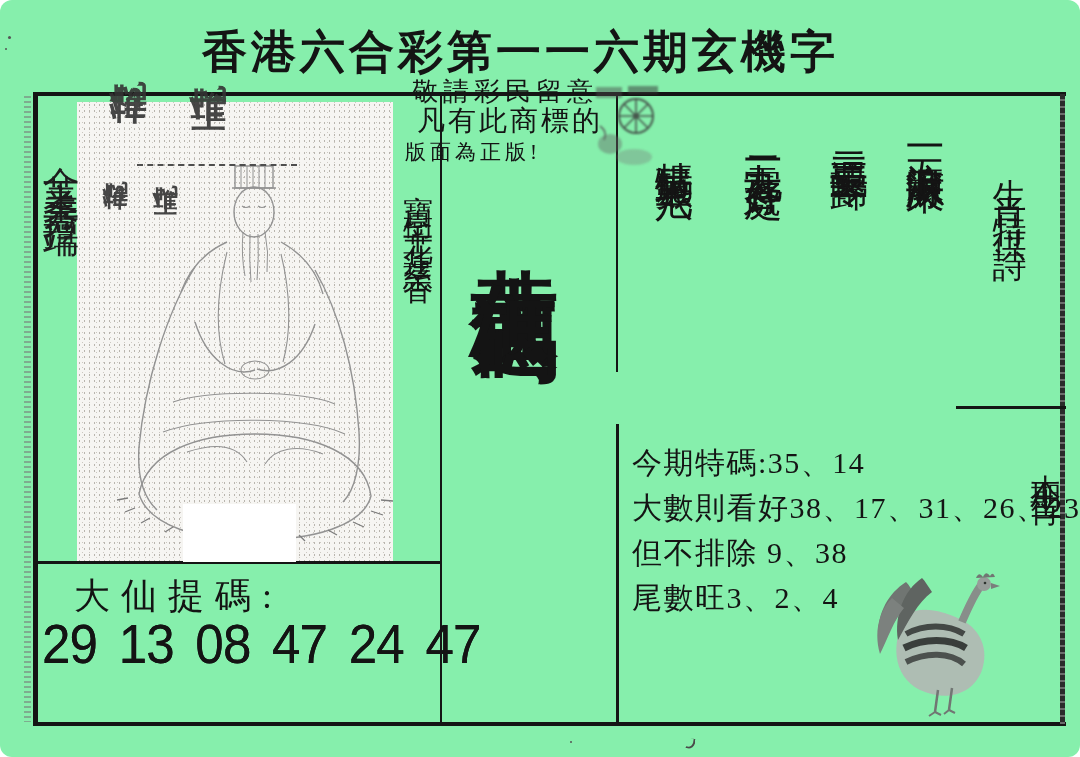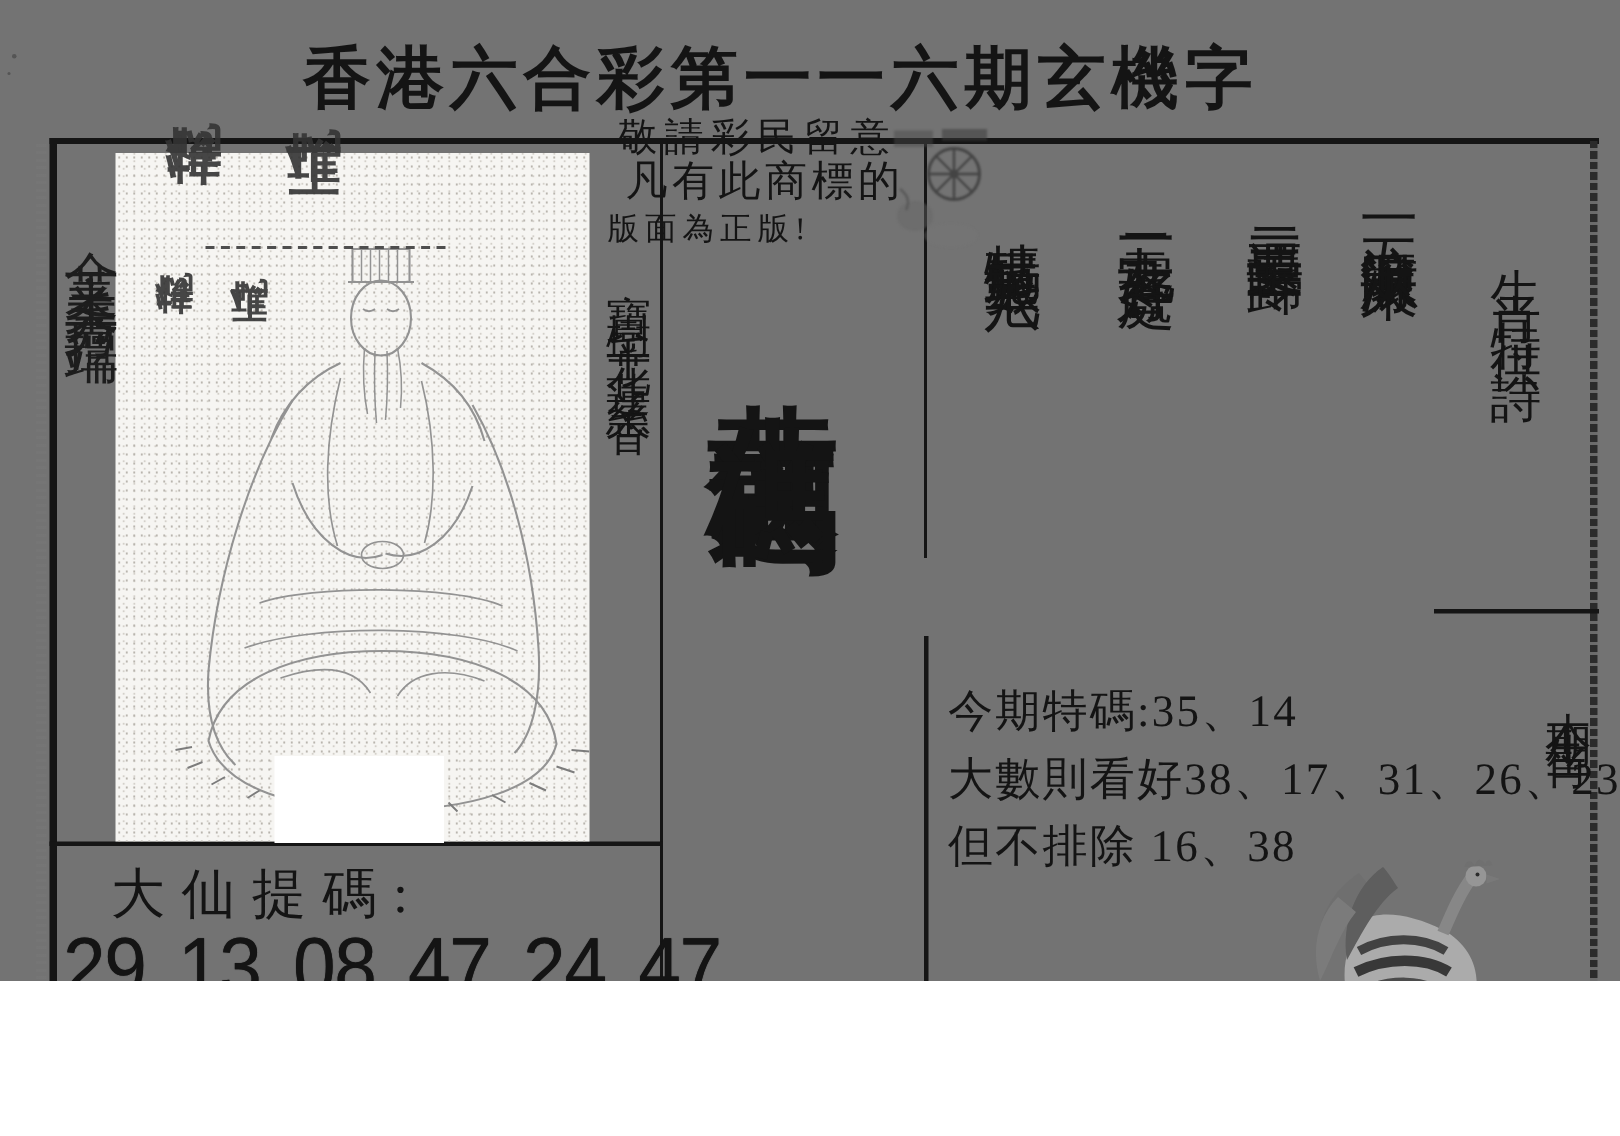--- a/index.html
+++ b/index.html
@@ -1,17 +1,17 @@
 <!DOCTYPE html>
 <html><head>
 <meta charset="utf-8">
 <style>
   html,body{margin:0;padding:0;background:#ffffff;}
-  .page{position:relative;width:1080px;height:654px;background:#737373;overflow:hidden;
-        font-family:"Liberation Serif","DejaVu Serif",serif;color:#141414;}
+  .page{position:relative;width:1080px;height:757px;background:#86efac;overflow:hidden;
+        font-family:"Liberation Serif","DejaVu Serif",serif;color:#141414;border-radius:12px;}
   .abs{position:absolute;}
   .vert{writing-mode:vertical-rl;text-orientation:upright;white-space:nowrap;}
   .ink{background:#151515;}
   
   .title{left:202px;top:22px;font-size:45px;font-weight:bold;letter-spacing:4px;white-space:nowrap;}
   .notice-top{left:412px;top:74px;font-size:26px;letter-spacing:5px;white-space:nowrap;}
   .notice-l1{left:417px;top:102px;font-size:28px;letter-spacing:3px;white-space:nowrap;text-align:center;}
   .notice-l2{left:405px;top:138px;font-size:21px;letter-spacing:4px;white-space:nowrap;}
   
   .b-top{left:33px;top:92px;width:1033px;height:4px;}
@@ -46,21 +46,21 @@
   .verse-left{left:36px;top:138px;font-size:36px;letter-spacing:9px;color:#1d1d1d;}
   .verse-inner{left:397px;top:172px;font-size:30px;letter-spacing:13px;}
   .big-title{left:455px;top:198px;font-size:88px;font-weight:bold;letter-spacing:8px;}
   .poem-h{left:986px;top:152px;font-size:34px;letter-spacing:17px;}
   .poem-0{left:898px;top:126px;font-size:39px;letter-spacing:3px;}
   .poem-1{left:822px;top:124px;font-size:39px;letter-spacing:3px;}
   .poem-2{left:736px;top:128px;font-size:39px;letter-spacing:4px;}
   .poem-3{left:648px;top:131px;font-size:38px;letter-spacing:4px;}
   .zodiac{left:1024px;top:450px;font-size:31px;letter-spacing:7px;}
   
-  .pred{left:632px;top:452px;width:440px;font-size:30px;}
+  .pred{left:632px;top:440px;width:440px;font-size:30px;}
   .pred div{height:45px;line-height:45px;white-space:nowrap;letter-spacing:1.5px;}
   
   .tip-label{left:74px;top:572px;font-size:36px;letter-spacing:11px;white-space:nowrap;}
   .tip-numbers{left:42px;top:612px;font-size:55px;white-space:nowrap;
      font-family:"Liberation Sans","DejaVu Sans",sans-serif;
      letter-spacing:-1px;word-spacing:9px;transform:scaleX(.93);transform-origin:left;
      text-shadow:0 0 .6px #141414;}
   
   .stamp{left:594px;top:86px;width:72px;height:92px;filter:blur(.8px);}
   .rooster{left:862px;top:572px;width:155px;height:152px;filter:blur(.4px) contrast(.92);opacity:.95;}
@@ -147,21 +147,22 @@
   <div class="abs vert poem-0">一五滾滾財源來</div>
   <div class="abs vert poem-1">二三還要三零歸</div>
   <div class="abs vert poem-2">二九零一各好處</div>
   <div class="abs vert poem-3">特碼尾數三七八</div>
 
   <div class="abs vert zodiac">本期生肖</div>
 
   <div class="abs pred">
     <div>今期特碼:35、14</div>
     <div>大數則看好38、17、31、26、23,</div>
-    <div>但不排除 16、38</div>
+    <div>但不排除 9、38</div>
+    <div>尾數旺3、2、4</div>
   </div>
 
   <div class="abs tip-label">大仙提碼:</div>
   <div class="abs tip-numbers">29 13 08 47 24 47</div>
 
   <div class="abs rooster">
     <svg width="155" height="152" viewBox="0 0 155 152">
       <path d="M46,42 C28,68 30,104 58,118 C86,131 112,121 120,98 C127,78 119,58 100,48 C80,38 58,34 46,42 Z" fill="#b9b9b9" opacity=".9"></path>
       <path d="M44,10 C22,24 12,50 18,76 C28,58 38,36 54,24 C50,18 47,13 44,10 Z" fill="#6e6e6e"></path>
       <path d="M60,6 C42,18 32,44 36,68 C46,50 56,30 70,20 C66,14 63,9 60,6 Z" fill="#5a5a5a"></path>

